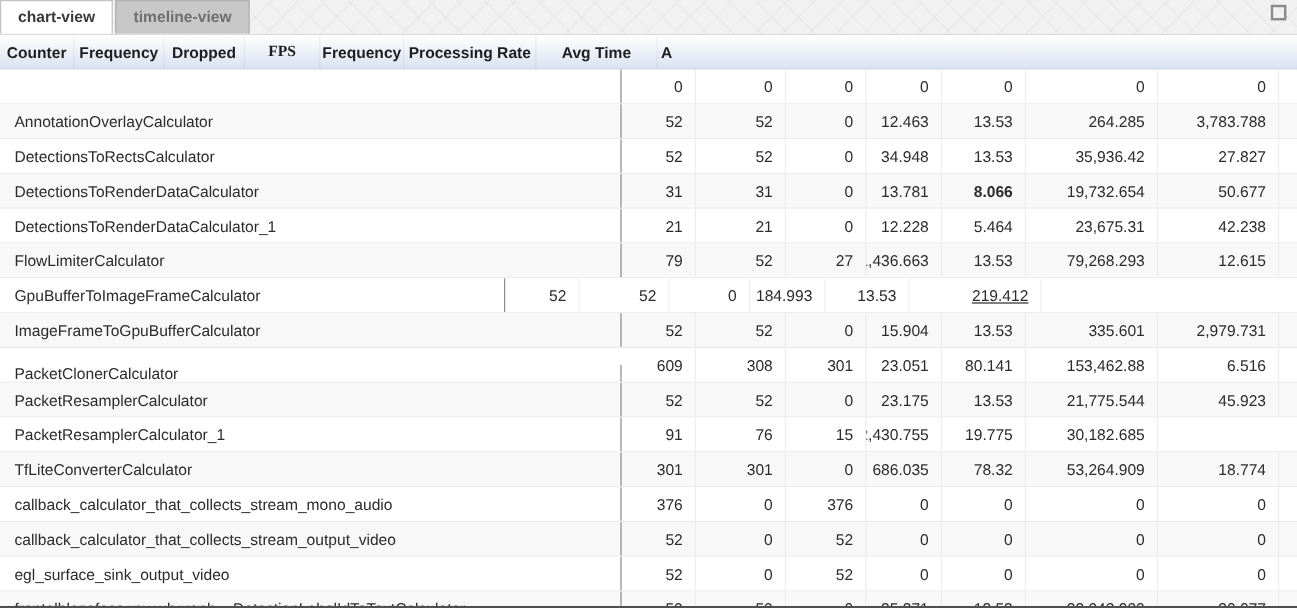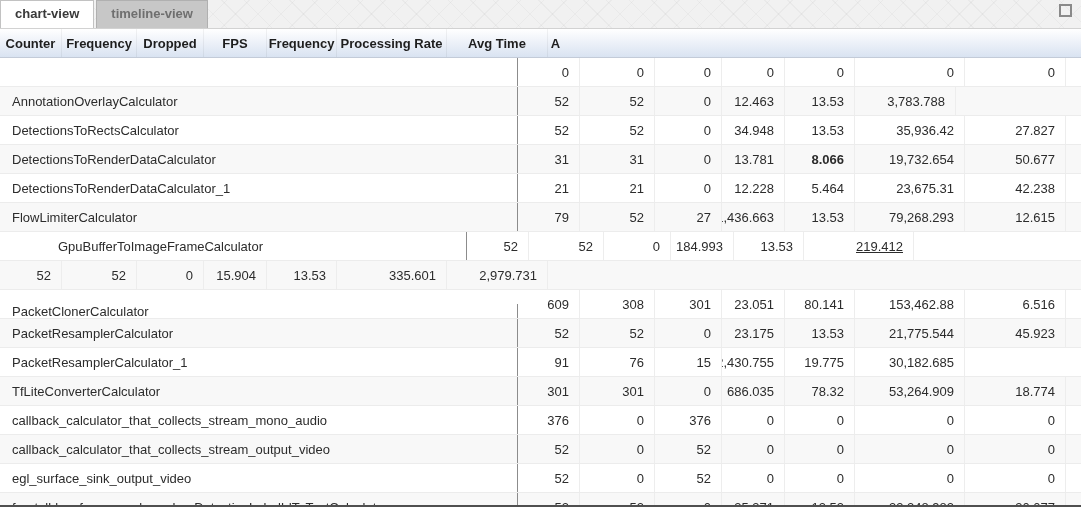--- a/index.html
+++ b/index.html
@@ -130,21 +130,21 @@
       <span>timeline-view</span>
     </div>
     <div class="win-icon"></div>
   </div>
 
   <div>
     <div class="thead" id="thead">
         <div class="hcell" style="width: 62px;">Counter</div>
         <div class="hcell" style="width: 75px;">Frequency</div>
         <div class="hcell" style="width: 67px;">Dropped</div>
-        <div class="hcell" style="width: 63px;">FPS</div>
+        <div class="hcell" style="width: 63px; font-family: Liberation Serif, serif;">FPS</div>
         <div class="hcell" style="width: 70px;">Frequency</div>
         <div class="hcell" style="width: 110px;">Processing Rate</div>
         <div class="hcell" style="width: 101px;">Avg Time</div>
         <div class="hcell" style="width: 15px;">A</div>
       </div>
     <div id="tbody">
         <div class="row">
           <div class="cell name-col" style="width: 518px;"></div>
           <div class="cell num" style="width: 62px;">0</div>
           <div class="cell num" style="width: 75px;">0</div>
@@ -155,20 +155,21 @@
           <div class="cell num" style="width: 101px;">0</div>
           <div class="cell num" style="width: 15px;"></div>
         </div>
         <div class="row alt">
           <div class="cell name-col" style="width: 518px;">AnnotationOverlayCalculator</div>
           <div class="cell num" style="width: 62px;">52</div>
           <div class="cell num" style="width: 75px;">52</div>
           <div class="cell num" style="width: 67px;">0</div>
           <div class="cell num" style="width: 63px;">12.463</div>
           <div class="cell num" style="width: 70px;">13.53</div>
+          <div class="cell num" style="width: 110px;">264.285</div>
           <div class="cell num" style="width: 101px;">3,783.788</div>
           <div class="cell num" style="width: 15px;"></div>
         </div>
         <div class="row">
           <div class="cell name-col" style="width: 518px;">DetectionsToRectsCalculator</div>
           <div class="cell num" style="width: 62px;">52</div>
           <div class="cell num" style="width: 75px;">52</div>
           <div class="cell num" style="width: 67px;">0</div>
           <div class="cell num" style="width: 63px;">34.948</div>
           <div class="cell num" style="width: 70px;">13.53</div>
@@ -203,30 +204,31 @@
           <div class="cell num" style="width: 62px;">79</div>
           <div class="cell num" style="width: 75px;">52</div>
           <div class="cell num" style="width: 67px;">27</div>
           <div class="cell num" style="width: 63px;">1,436.663</div>
           <div class="cell num" style="width: 70px;">13.53</div>
           <div class="cell num" style="width: 110px;">79,268.293</div>
           <div class="cell num" style="width: 101px;">12.615</div>
           <div class="cell num" style="width: 15px;"></div>
         </div>
         <div class="row">
-          <div class="cell name-col" style="width: 421px; margin-left: 46px;">GpuBufferToImageFrameCalculator</div>
+          <div class="cell name-col" style="width: 421px;">GpuBufferToImageFrameCalculator</div>
           <div class="cell num" style="width: 62px;">52</div>
           <div class="cell num" style="width: 75px;">52</div>
           <div class="cell num" style="width: 67px;">0</div>
           <div class="cell num" style="width: 63px;">184.993</div>
           <div class="cell num" style="width: 70px;">13.53</div>
           <div class="cell num" style="width: 110px; text-decoration: underline;">219.412</div>
           <div class="cell num" style="width: 15px;"></div>
         </div>
         <div class="row alt">
+          <div class="cell name-col" style="width: 518px;">ImageFrameToGpuBufferCalculator</div>
           <div class="cell num" style="width: 62px;">52</div>
           <div class="cell num" style="width: 75px;">52</div>
           <div class="cell num" style="width: 67px;">0</div>
           <div class="cell num" style="width: 63px;">15.904</div>
           <div class="cell num" style="width: 70px;">13.53</div>
           <div class="cell num" style="width: 110px;">335.601</div>
           <div class="cell num" style="width: 101px;">2,979.731</div>
           <div class="cell num" style="width: 15px;"></div>
         </div>
         <div class="row">

